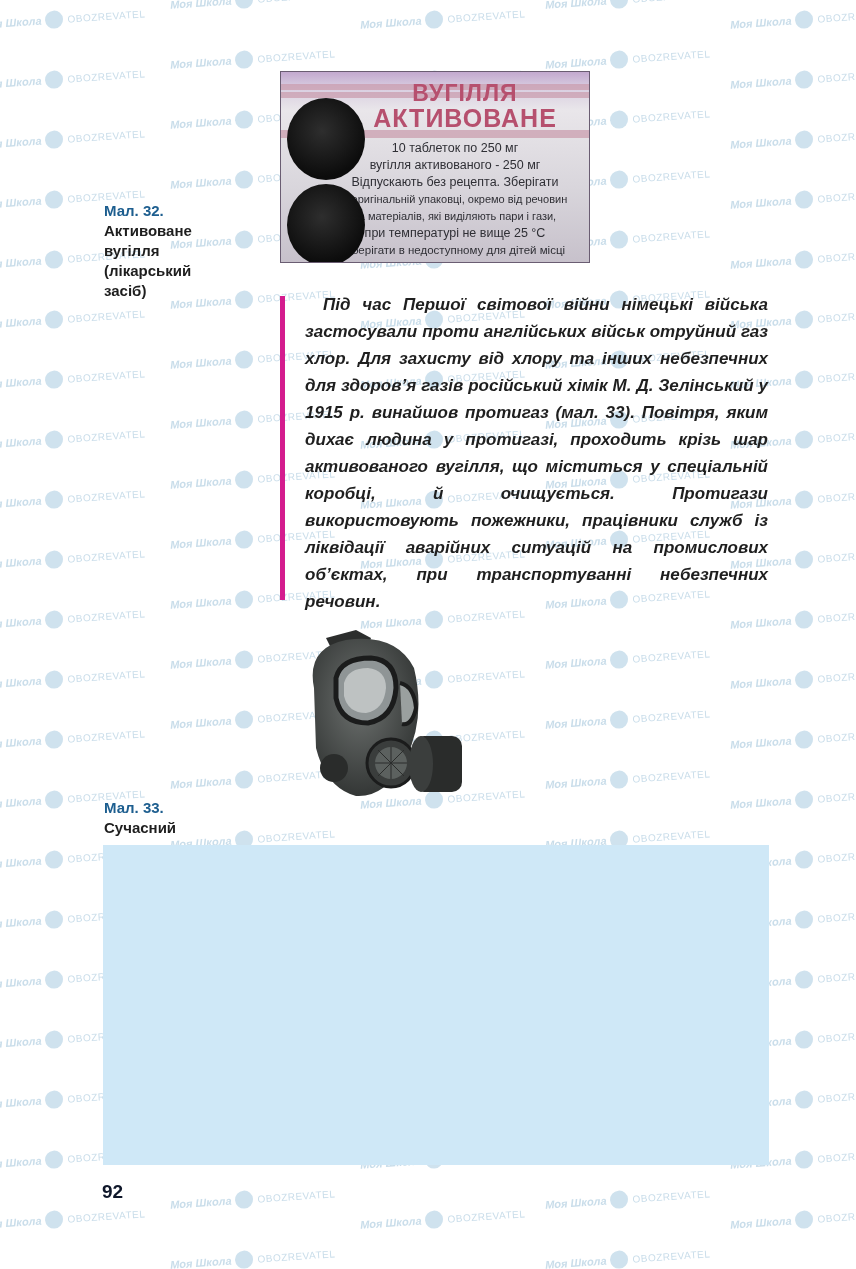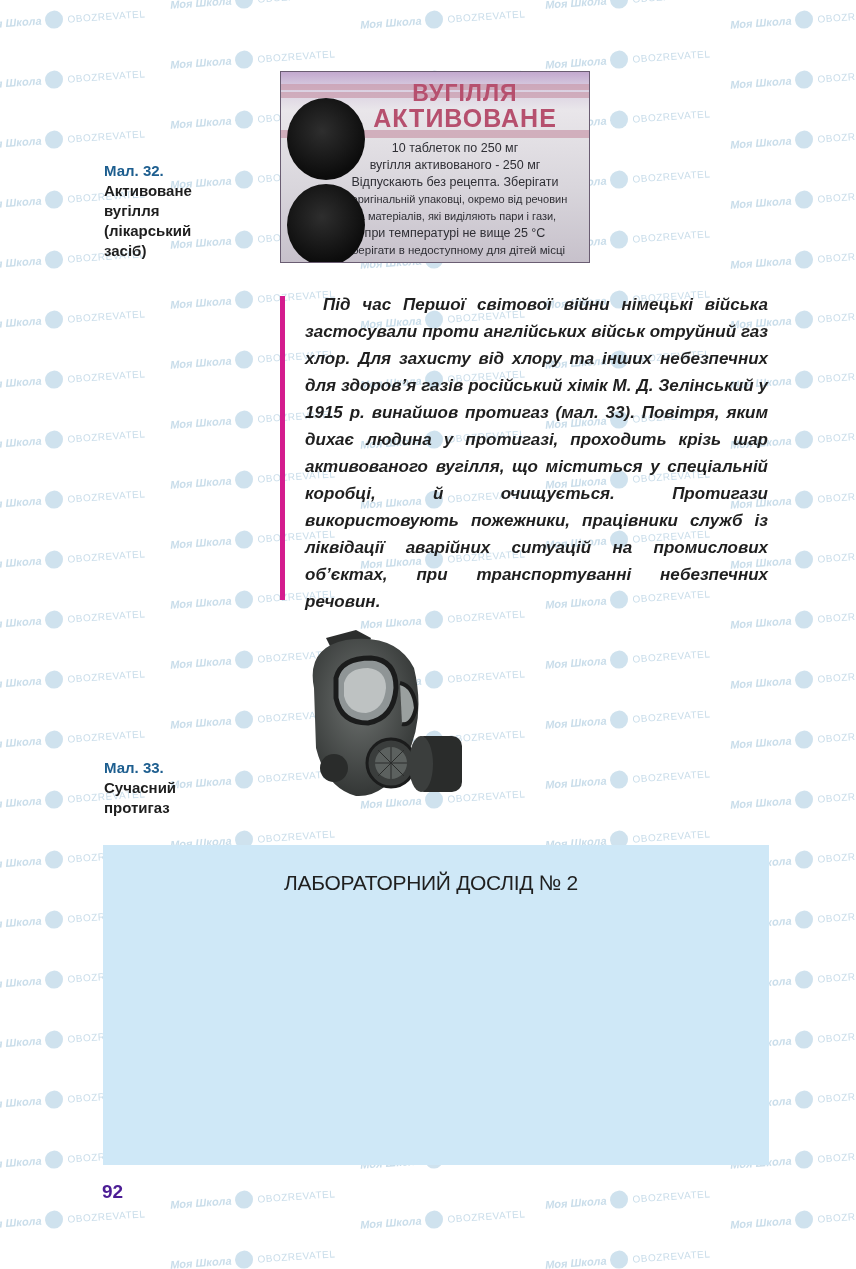--- a/index.html
+++ b/index.html
@@ -32,21 +32,21 @@
     }
     .fig1 .brand {
       position: absolute; left: 60px; right: 0; text-align: center;
       color: #b6506e; font-weight: bold; letter-spacing: 1px;
     }
     .fig1 .pkg {
       position: absolute; left: 40px; right: 0; text-align: center;
       color: #2f2f35; font-size: 12.5px; line-height: 17px;
     }
 
-    .caption { position: absolute; font-size: 15px; line-height: 20px; font-weight: bold; color: #1e1e1e; }
+    .caption { position: absolute; font-size: 15px; line-height: 20px; font-weight: bold; color: #1e1e1e; margin-top: 40px; }
     .caption .num { color: #1d5e8f; display: block; }
 
     .sidebar-rule { position: absolute; left: 280px; top: 296px; width: 5px; height: 304px; background: #d41c8e; }
     .boxtext {
       position: absolute; left: 305px; top: 291px; width: 463px;
       font-size: 17px; line-height: 27px; font-weight: bold; font-style: italic;
       color: #1f1f1f; text-align: justify; text-indent: 18px;
     }
 
     .fig2 { position: absolute; left: 296px; top: 628px; width: 170px; height: 178px; }
@@ -62,21 +62,21 @@
     .lab .title {
       position: absolute; left: 181px; top: 60px; width: 470px;
       font-size: 21px; line-height: 30px; font-weight: bold; color: #1f1f1f; letter-spacing: -0.3px;
     }
     .lab .body {
       position: absolute; left: 10px; top: 157px; width: 646px;
       font-family: "DejaVu Serif", serif; font-size: 19px; line-height: 30px;
       color: #1f1f1f; text-align: justify; text-indent: 28px;
     }
 
-    .pagenum { position: absolute; left: 102px; top: 1181px; font-size: 19px; font-weight: bold; color: #4c1d95; }
+    .pagenum { position: absolute; left: 102px; top: 1181px; font-size: 19px; font-weight: bold; color: #0f172a; }
     .footer {
       position: absolute; left: 57px; top: 1217px; width: 760px;
       font-size: 13px; line-height: 18px; color: #1a2fa0;
     }
   </style>
 </head>
 <body>
 
 <div id="wm-layer">
     <div class="wm" style="left: -20px; top: 10px;">
@@ -675,19 +675,18 @@
   <circle cx="38" cy="140" r="14" fill="#2a2c2b"></circle>
 </svg>
 
 <div class="caption" style="left:104px;top:758px;">
   <span class="num">Мал. 33.</span>
   <div>Сучасний</div>
   <div>протигаз</div>
 </div>
 
 <div class="lab">
-  <div class="kicker">ЛАБОРАТОРНИЙ ДОСЛІД № 2</div>
 </div>
 
 <div class="pagenum">92</div>
 
 <div class="footer">
 </div>
 
 </body></html>

